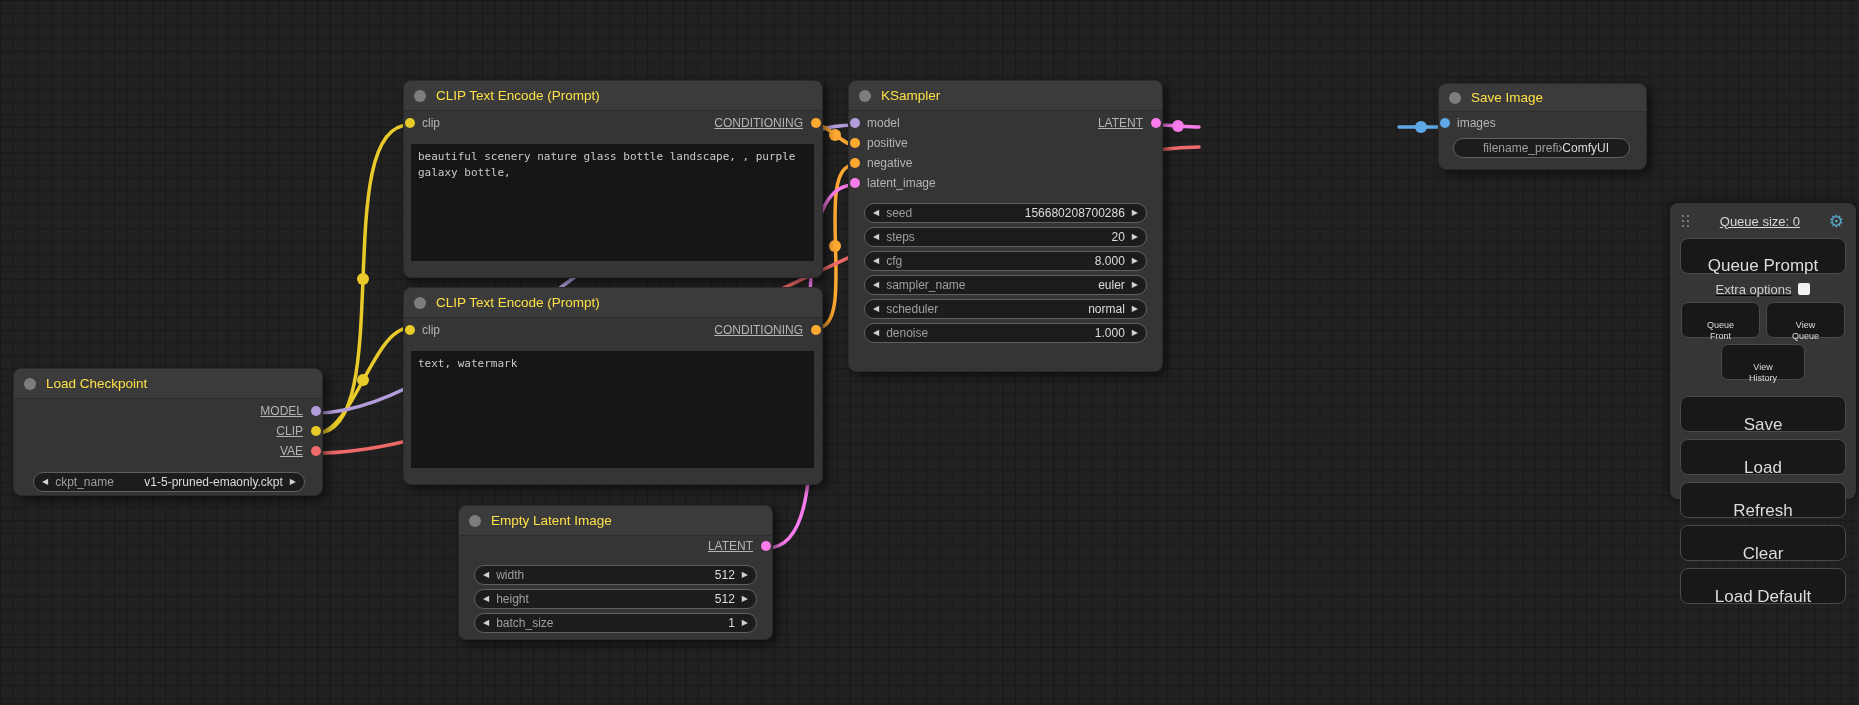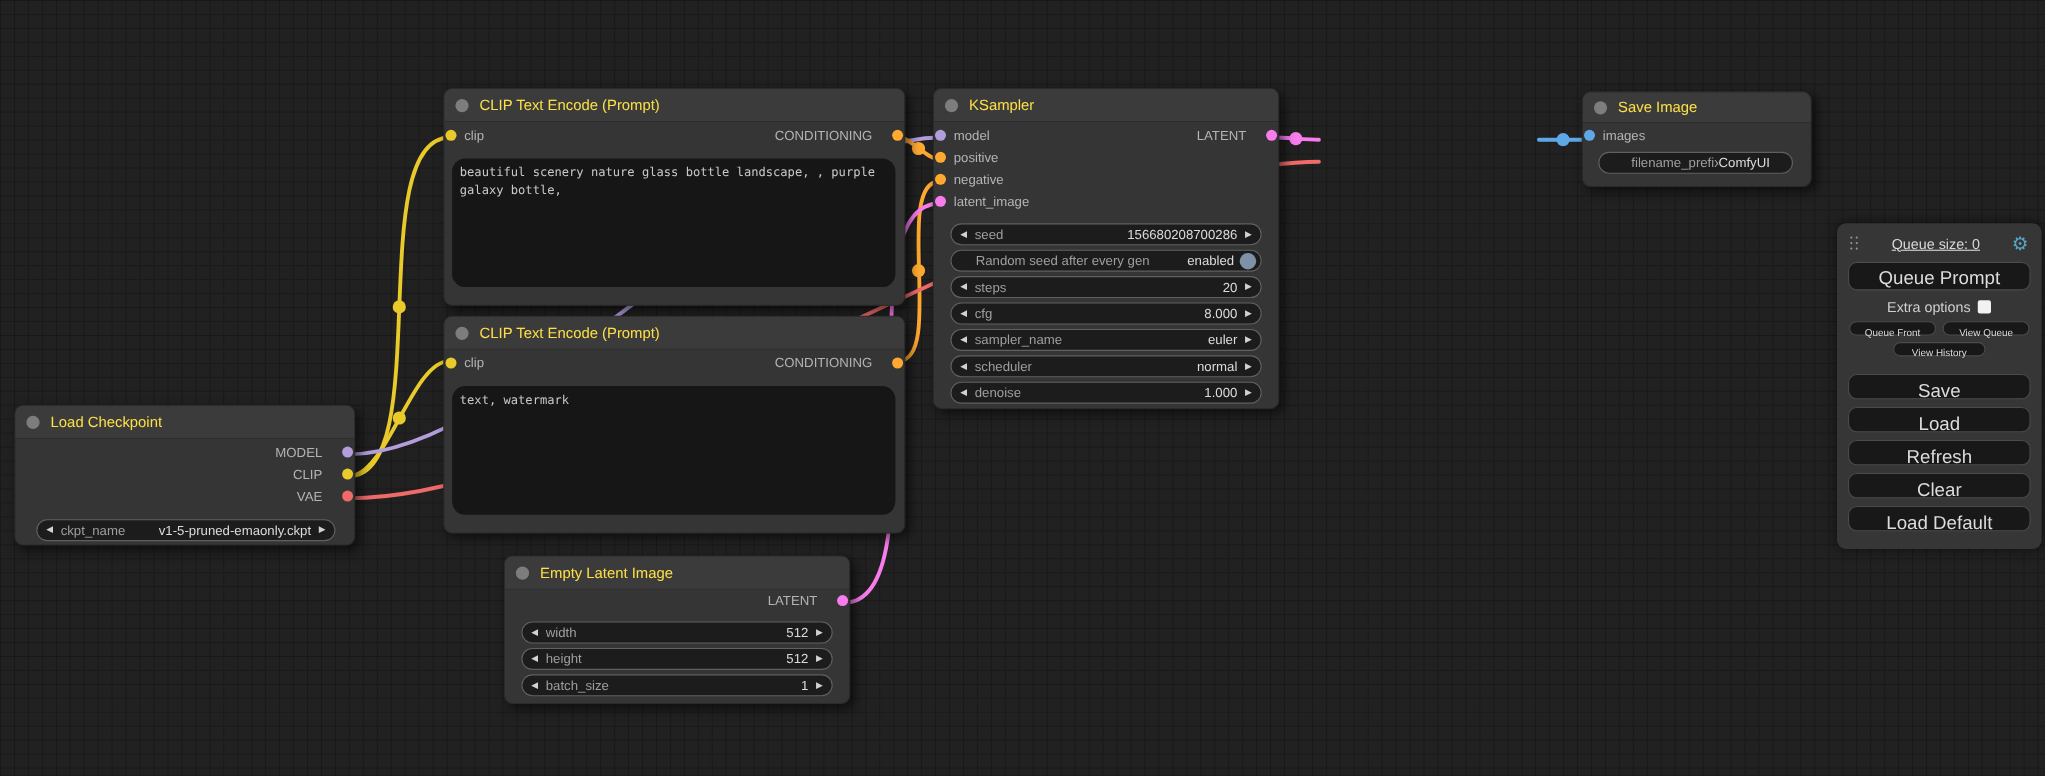--- a/index.html
+++ b/index.html
@@ -30,38 +30,38 @@
   .node-title{
     height:30px;display:flex;align-items:center;gap:10px;
     background:#3b3b3b;border-radius:7px 7px 0 0;padding:0 10px;
     border-bottom:1px solid #2c2c2c;box-sizing:border-box;
   }
   .title-dot{width:12px;height:12px;border-radius:50%;background:#7d7d7d;flex:none;}
   .title-text{color:#fde047;font-size:13.5px;white-space:nowrap;}
   .rows{padding-top:5px;}
   .row{display:flex;align-items:flex-start;height:20px;padding:0 1px;}
   .slot-in{display:flex;align-items:center;gap:7px;}
-  .slot-out{display:flex;align-items:center;gap:18px;margin-left:auto;}
+  .slot-out{display:flex;align-items:center;gap:8px;margin-left:auto;text-decoration:underline;}
   .dot{width:10px;height:10px;border-radius:50%;flex:none;}
   .c-model{background:#B39DDB}.c-clip{background:#E8CA2A}.c-vae{background:#F06A6A}
   .c-cond{background:#FFA931}.c-latent{background:#F97CEC}.c-image{background:#5FA8E8}
   .slot-label{color:#b4b4b4;font-size:12px;white-space:nowrap;}
 
   .widget{
     height:20px;background:#1c1c1c;border:1px solid #606060;border-radius:10px;
     display:flex;align-items:center;padding:0 8px;margin:4px 15px 0;
     font-size:12px;color:#9f9f9f;box-sizing:border-box;white-space:nowrap;
   }
   .widget .arr{font-size:8px;color:#d2d2d2;line-height:1;flex:none;}
   .widget .wl{margin-left:7px;overflow:hidden;}
   .widget .wv{margin-left:auto;color:#dcdcdc;margin-right:7px;}
   .toggle-dot{width:15px;height:15px;border-radius:50%;background:#7F91A8;flex:none;margin-right:-4px;}
 
   .prompt-box{
-    position:absolute;background:#161616;border-radius:12px;
+    position:absolute;background:#161616;border-radius:0;
     color:#c9c9c9;font-family:"DejaVu Sans Mono",monospace;font-size:11px;
     line-height:1.45;padding:5px 7px;box-sizing:border-box;white-space:pre-wrap;
     overflow:hidden;
   }
 
   .qpanel{
     position:absolute;z-index:3;left:1670px;top:203px;width:186px;height:296px;
     background:#363636;border-radius:8px;box-shadow:0 0 12px rgba(0,0,0,.6);
     box-sizing:border-box;
   }
@@ -70,24 +70,24 @@
   .drag-handle::before{
     content:"";position:absolute;left:0;top:0;width:2px;height:2px;border-radius:50%;
     background:#8d949b;
     box-shadow:5px 0 0 #8d949b,0 5px 0 #8d949b,5px 5px 0 #8d949b,0 10px 0 #8d949b,5px 10px 0 #8d949b;
   }
   .qsize{flex:1;text-align:center;color:#d8d8d8;font-size:13px;text-decoration:underline;}
   .gear{color:#58A6C6;font-size:17px;line-height:1;flex:none;cursor:pointer;}
   .btn{
     display:block;background:#181818;border:1px solid #4a4a4a;color:#dcdcdc;
     border-radius:8px;font-family:"Liberation Sans",sans-serif;text-align:center;
-    cursor:pointer;padding:4px;box-sizing:border-box;
+    cursor:pointer;padding:17px;box-sizing:border-box;
   }
   .btn.qp{width:166px;height:26px;margin:8px auto 0;font-size:17px;}
-  .extra-row{display:flex;align-items:center;justify-content:center;gap:7px;margin-top:8px;height:14px;}
+  .extra-row{display:flex;align-items:center;justify-content:center;gap:7px;margin-top:8px;height:14px;text-decoration:underline;}
   .extra-label{color:#cfcfcf;font-size:13px;}
   .checkbox{width:12px;height:12px;background:#f2f2f2;border-radius:2px;cursor:pointer;}
   .small-row{display:flex;gap:6px;padding:0 11px;margin-top:6px;}
   .btn.sm{flex:1;height:13px;font-size:9px;border-radius:7px;line-height:11px;}
   .small-row.center{justify-content:center;}
   .btn.sm.vh{flex:none;width:84px;}
   .btn.big{width:166px;height:23px;margin:7px auto 0;font-size:17px;line-height:21px;}
   .btn.big.save-gap{margin-top:16px;}
 </style>
 </head>
@@ -224,25 +224,20 @@
           </span>
         </div>
     </div>
     <div class="widget" style="margin-top:7px">
       <span class="arr">◀</span>
       <span class="wl">seed</span>
       <span class="wv">156680208700286</span>
       <span class="arr">▶</span>
     </div>
     <div class="widget">
-      <span class="wl" style="margin-left:14px">Random seed after every gen</span>
-      <span class="wv" style="margin-right:5px">enabled</span>
-      <span class="toggle-dot"></span>
-    </div>
-    <div class="widget">
       <span class="arr">◀</span>
       <span class="wl">steps</span>
       <span class="wv">20</span>
       <span class="arr">▶</span>
     </div>
     <div class="widget">
       <span class="arr">◀</span>
       <span class="wl">cfg</span>
       <span class="wv">8.000</span>
       <span class="arr">▶</span>

